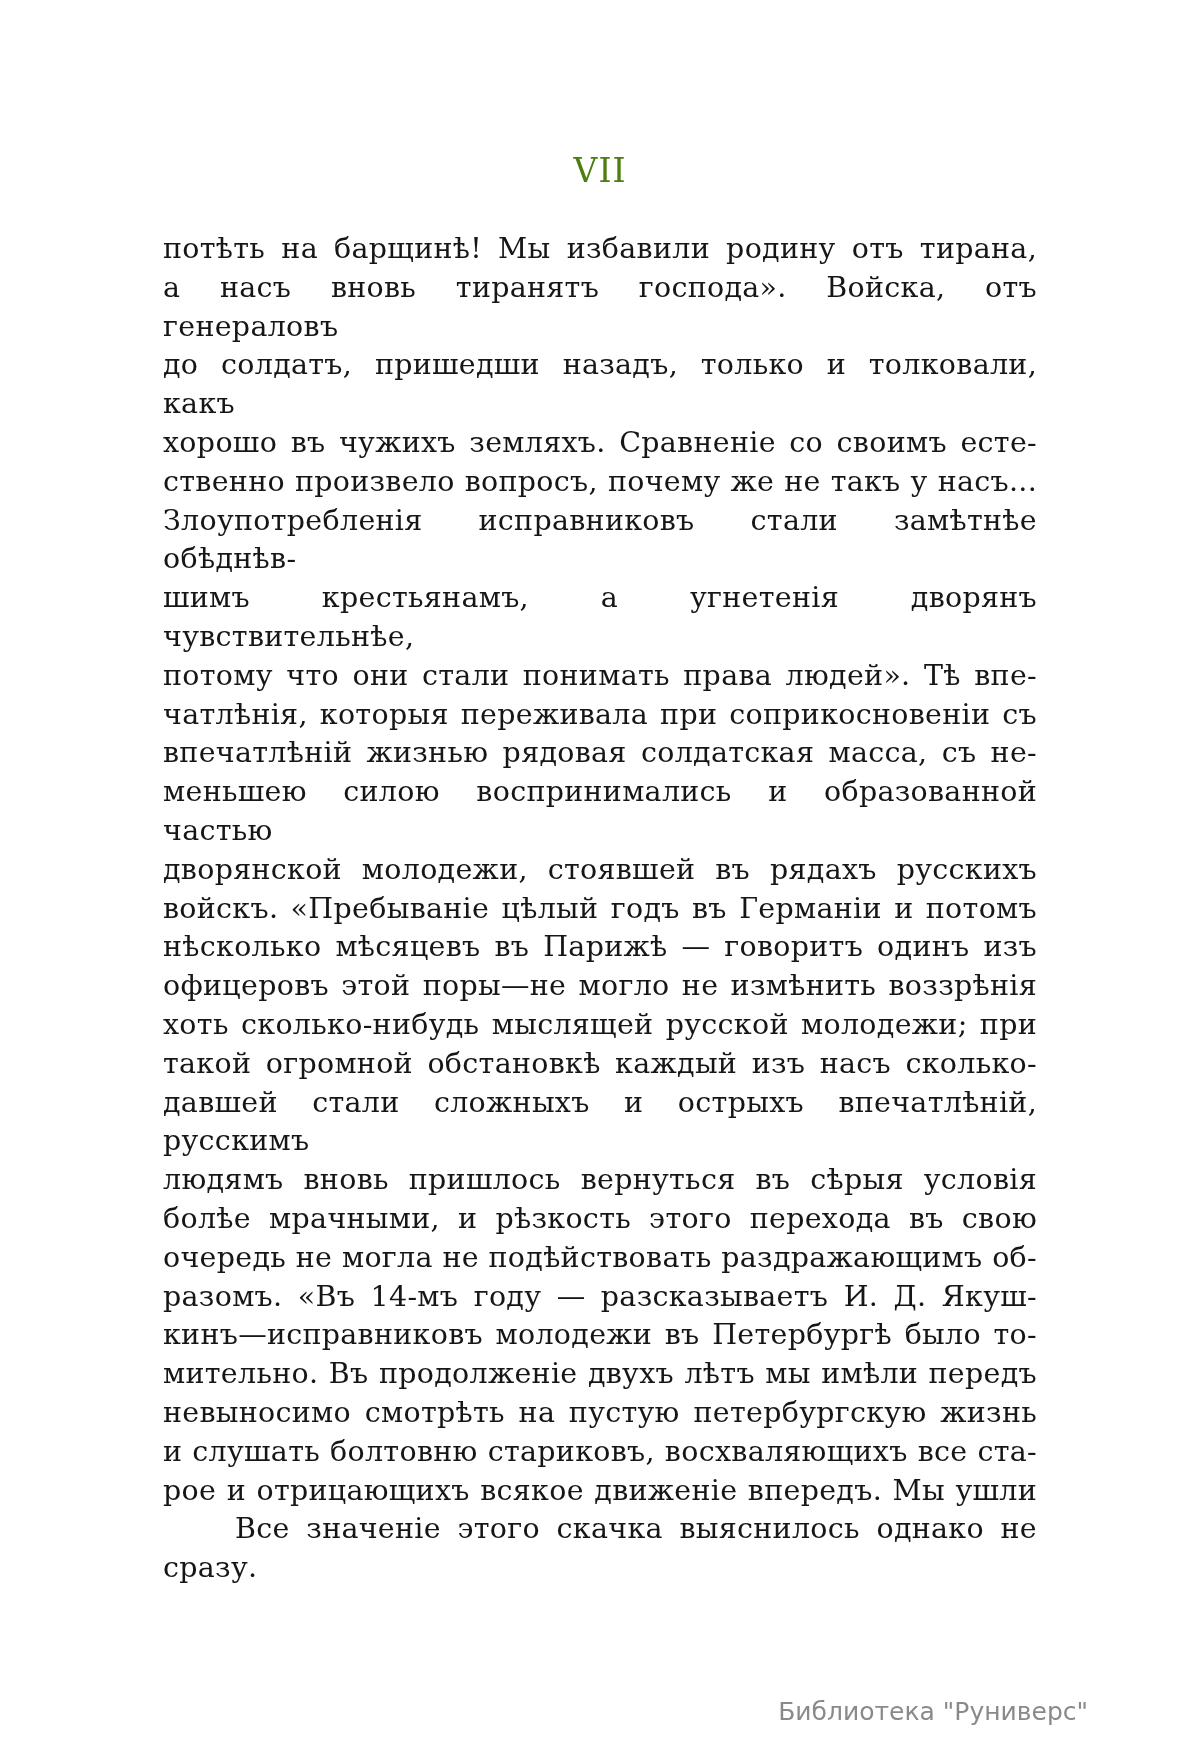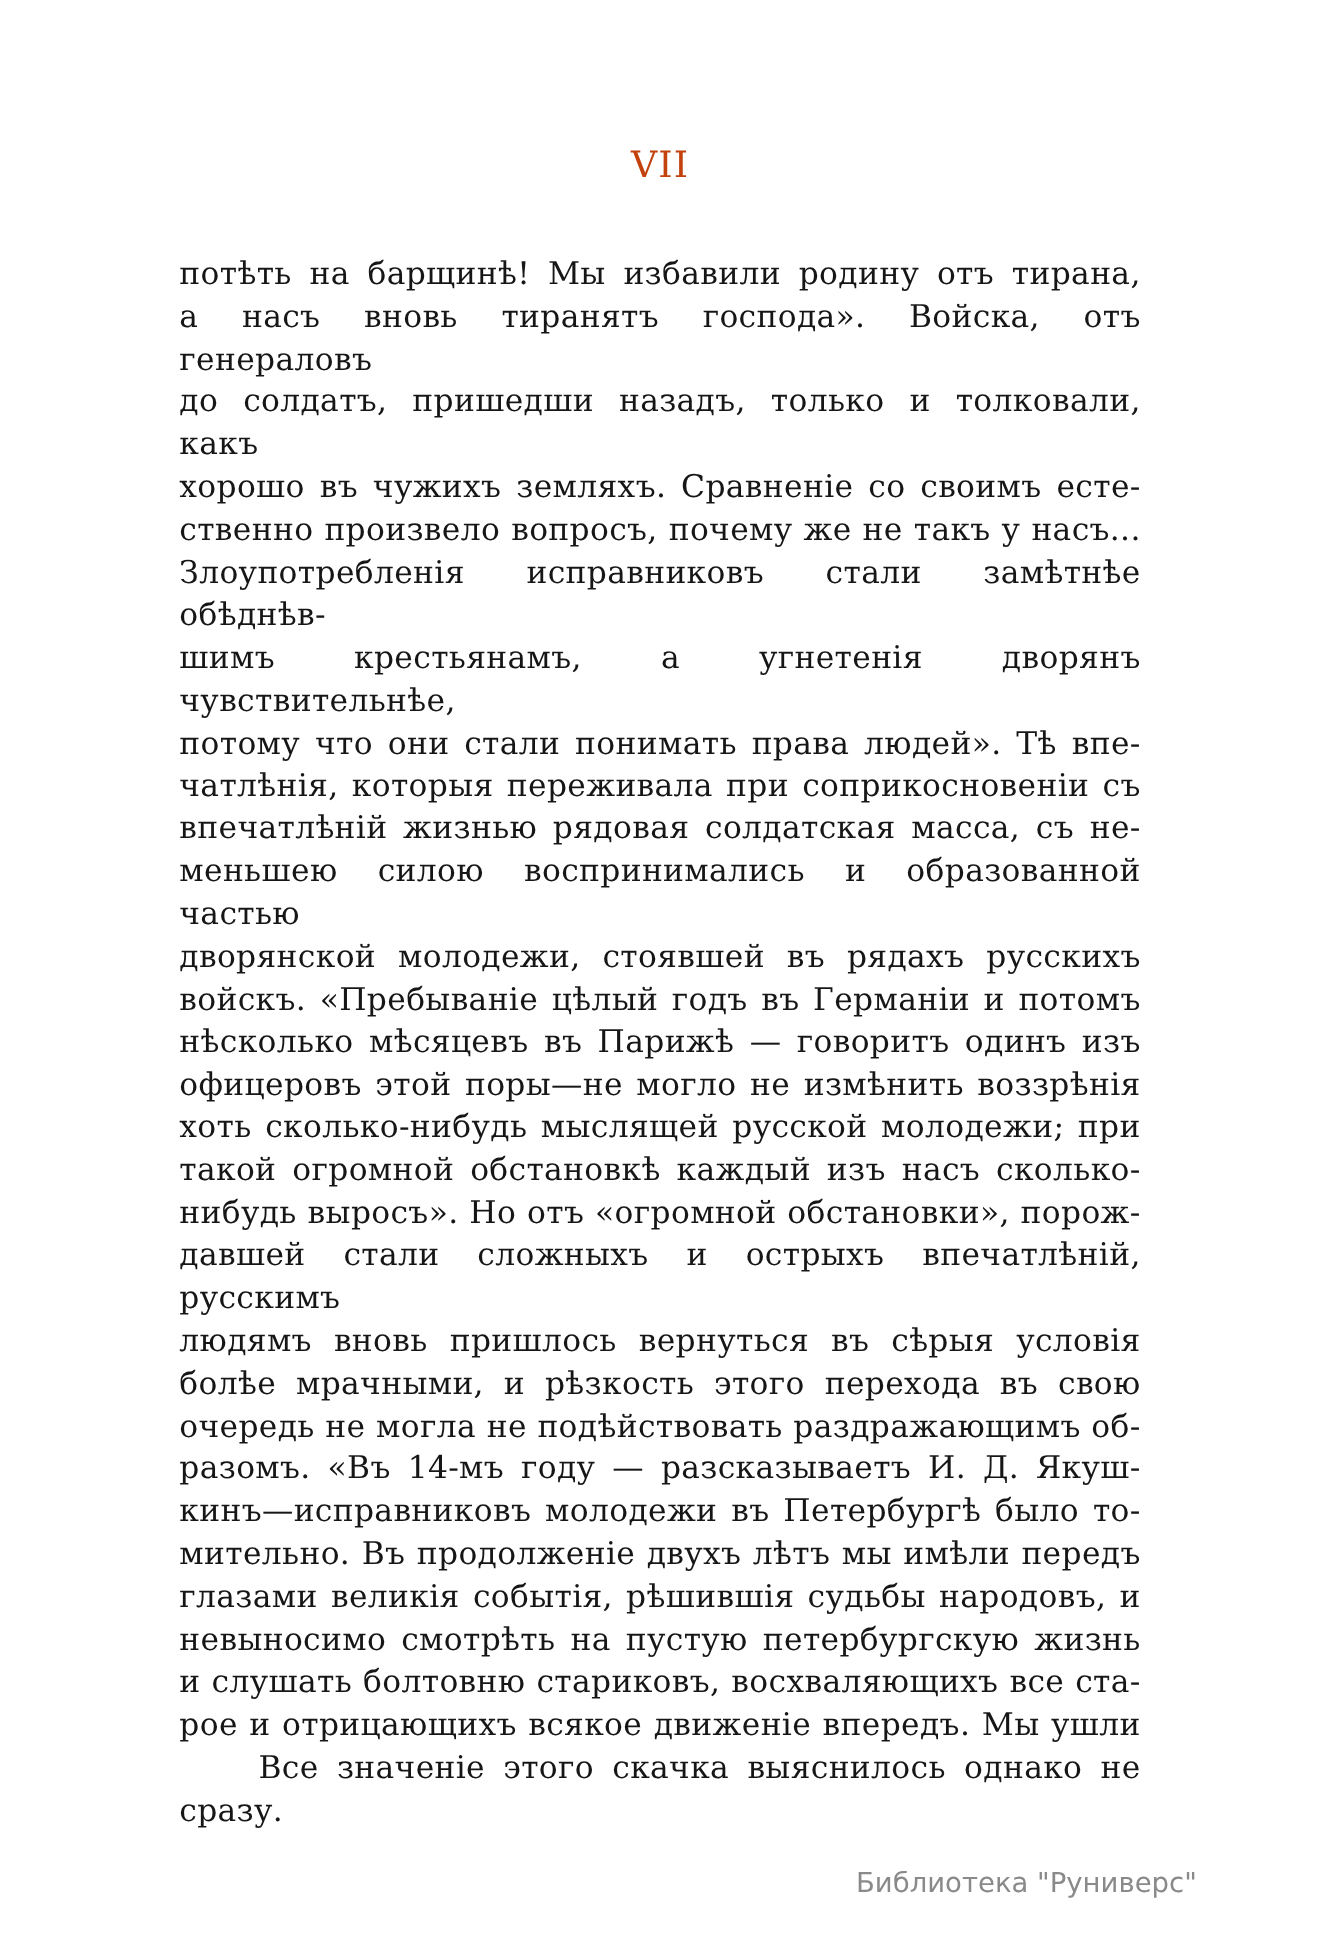--- a/index.html
+++ b/index.html
@@ -11,27 +11,27 @@
     position: relative;
     width: 1200px;
     height: 1760px;
     background: #ffffff;
     overflow: hidden;
     font-family: "DejaVu Serif", "Liberation Serif", serif;
     color: #161616;
   }
   .roman-header {
     position: absolute;
-    top: 130px;
+    top: 151px;
     left: 163px;
     width: 874px;
     text-align: center;
     font-size: 33px;
     letter-spacing: 1px;
-    color: #c2410c;
+    color: #4d7c0f;
   }
   .text-block {
     position: absolute;
     top: 230px;
     left: 163px;
     width: 874px;
     font-size: 28.5px;
     line-height: 38.8px;
     letter-spacing: 0.3px;
     color: #161616;
@@ -73,29 +73,27 @@
       <div class="line">потому что они стали понимать права людей». Тѣ впе-</div>
       <div class="line">чатлѣнія, которыя переживала при соприкосновеніи съ</div>
       <div class="line">впечатлѣній жизнью рядовая солдатская масса, съ не-</div>
       <div class="line">меньшею силою воспринимались и образованной частью</div>
       <div class="line">дворянской молодежи, стоявшей въ рядахъ русскихъ</div>
       <div class="line">войскъ. «Пребываніе цѣлый годъ въ Германіи и потомъ</div>
       <div class="line">нѣсколько мѣсяцевъ въ Парижѣ — говоритъ одинъ изъ</div>
       <div class="line">офицеровъ этой поры—не могло не измѣнить воззрѣнія</div>
       <div class="line">хоть сколько-нибудь мыслящей русской молодежи; при</div>
       <div class="line">такой огромной обстановкѣ каждый изъ насъ сколько-</div>
-      <div class="line">нибудь выросъ». Но отъ «огромной обстановки», порож-</div>
       <div class="line">давшей стали сложныхъ и острыхъ впечатлѣній, русскимъ</div>
       <div class="line">людямъ вновь пришлось вернуться въ сѣрыя условія</div>
       <div class="line">болѣе мрачными, и рѣзкость этого перехода въ свою</div>
       <div class="line">очередь не могла не подѣйствовать раздражающимъ об-</div>
       <div class="line">разомъ. «Въ 14-мъ году — разсказываетъ И. Д. Якуш-</div>
       <div class="line">кинъ—исправниковъ молодежи въ Петербургѣ было то-</div>
       <div class="line">мительно. Въ продолженіе двухъ лѣтъ мы имѣли передъ</div>
-      <div class="line">глазами великія событія, рѣшившія судьбы народовъ, и</div>
       <div class="line">невыносимо смотрѣть на пустую петербургскую жизнь</div>
       <div class="line">и слушать болтовню стариковъ, восхваляющихъ все ста-</div>
       <div class="line">рое и отрицающихъ всякое движеніе впередъ. Мы ушли</div>
       <div class="line indent">Все значеніе этого скачка выяснилось однако не сразу.</div>
     </div>
 
   <div class="watermark">Библиотека "Руниверс"</div>
 </div>
 
 </body></html>

